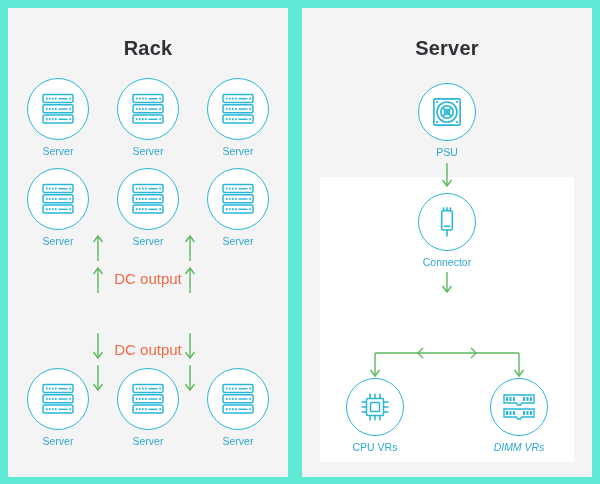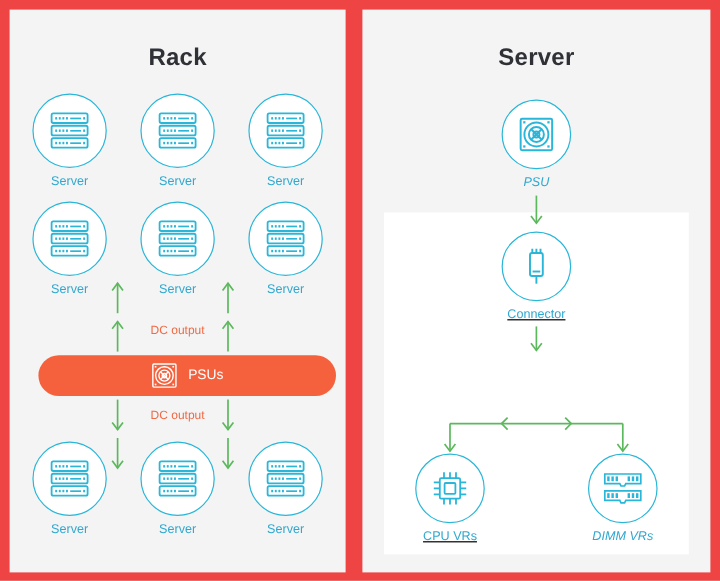--- a/index.html
+++ b/index.html
@@ -1,17 +1,17 @@
 <!DOCTYPE html>
 <html><head>
 <meta charset="utf-8">
 <style>
   html,body{margin:0;padding:0;background:#ffffff;}
   body{width:600px;height:484px;font-family:"Liberation Sans",sans-serif;overflow:hidden;}
-  .stage{position:relative;width:600px;height:484px;background:#ef4444;}
+  .stage{position:relative;width:600px;height:484px;background:#5eead4;}
 
   .panel{position:absolute;background:#f4f4f4;}
   #rack-panel{left:8px;top:8px;width:280px;height:469px;}
   #server-panel{left:302px;top:8px;width:290px;height:469px;}
 
   .panel-title{position:absolute;left:0;right:0;text-align:center;font-size:20px;font-weight:bold;color:#2f3136;letter-spacing:.2px;}
   #rack-title{top:29px;}
   #server-title{top:29px;}
 
   .inner-white{position:absolute;left:18px;top:169px;width:254px;height:285px;background:#ffffff;}
@@ -24,21 +24,21 @@
   .s-node{width:70px;}
   .s-node .circ{width:62px;height:62px;margin:0 auto;}
 
   .r-node{width:84px;}
   .r-node .circ{width:58px;height:58px;margin:0 auto;}
 
   
   #psu-bar{position:absolute;left:24px;top:288px;width:248px;height:34px;background:#f4613c;border-radius:17px;display:flex;align-items:center;justify-content:center;gap:9px;}
   #psu-bar .psu-label{font-size:11.5px;color:#ffffff;}
 
-  .dc-label{position:absolute;width:100%;text-align:center;font-size:10px;color:#ef6a45;}
+  .dc-label{position:absolute;width:100%;text-align:center;font-size:15px;color:#ef6a45;}
   #dc-top{top:262px;left:0;}
   #dc-bottom{top:333px;left:0;}
 
   svg{display:block;overflow:visible;}
   .arrowlayer{position:absolute;left:0;top:0;width:100%;height:100%;pointer-events:none;}
 </style>
 </head>
 <body>
 
 <div class="stage">
@@ -253,39 +253,20 @@
           <path d="M85.5 266 L90 260 L94.5 266"></path>
         <line x1="182" y1="253" x2="182" y2="228"></line>
           <path d="M177.5 234 L182 228 L186.5 234"></path>
         <line x1="182" y1="285" x2="182" y2="260"></line>
           <path d="M177.5 266 L182 260 L186.5 266"></path>
       </g>
     </svg>
 
     <div class="dc-label" id="dc-top">DC output</div>
 
-    <div id="psu-bar">
-      <svg width="22" height="22" viewBox="0 0 24 24">
-        <g fill="none" stroke="#ffffff" stroke-width="1.3">
-          <rect x="1.5" y="1.5" width="21" height="21" rx="1"></rect>
-          <circle cx="12" cy="12" r="8"></circle>
-          <circle cx="12" cy="12" r="5"></circle>
-          <circle cx="12" cy="12" r="2"></circle>
-          <line x1="8.4" y1="8.4" x2="15.6" y2="15.6"></line>
-          <line x1="15.6" y1="8.4" x2="8.4" y2="15.6"></line>
-        </g>
-        <g fill="#ffffff">
-          <rect x="3.2" y="3.2" width="1.5" height="1.5"></rect>
-            <rect x="19.3" y="3.2" width="1.5" height="1.5"></rect>
-          <rect x="3.2" y="19.3" width="1.5" height="1.5"></rect>
-            <rect x="19.3" y="19.3" width="1.5" height="1.5"></rect>
-        </g>
-      </svg>
-      <span class="psu-label">PSUs</span>
-    </div>
 
     <div class="dc-label" id="dc-bottom">DC output</div>
 
     <svg class="arrowlayer">
       <g stroke="#5bb85c" stroke-width="1.4" fill="none">
         <line x1="90" y1="325" x2="90" y2="350"></line>
           <path d="M85.5 344 L90 350 L94.5 344"></path>
         <line x1="90" y1="357" x2="90" y2="382"></line>
           <path d="M85.5 376 L90 382 L94.5 376"></path>
         <line x1="182" y1="325" x2="182" y2="350"></line>
@@ -395,21 +376,21 @@
     </div>
 
   </div>
 
   <div class="panel" id="server-panel">
 
     <div class="panel-title" id="server-title">Server</div>
 
     <div class="inner-white"></div>
 
-    <div class="node r-node" style="left:103px;top:75px;font-style:italic;">
+    <div class="node r-node" style="left:103px;top:75px;">
       <div class="circ">
         <svg width="30" height="30" viewBox="0 0 24 24">
           <g fill="none" stroke="#29b6d8" stroke-width="1.3">
             <rect x="1.5" y="1.5" width="21" height="21" rx="1"></rect>
             <circle cx="12" cy="12" r="8"></circle>
               <circle cx="12" cy="12" r="5"></circle>
               <circle cx="12" cy="12" r="2"></circle>
             <line x1="8.4" y1="8.4" x2="15.6" y2="15.6"></line>
               <line x1="15.6" y1="8.4" x2="8.4" y2="15.6"></line>
           </g>
@@ -417,38 +398,38 @@
             <rect x="3.2" y="3.2" width="1.5" height="1.5"></rect>
               <rect x="19.3" y="3.2" width="1.5" height="1.5"></rect>
             <rect x="3.2" y="19.3" width="1.5" height="1.5"></rect>
               <rect x="19.3" y="19.3" width="1.5" height="1.5"></rect>
           </g>
         </svg>
       </div>
       <div class="cap">PSU</div>
     </div>
 
-    <div class="node r-node" style="left:103px;top:185px;text-decoration:underline;">
+    <div class="node r-node" style="left:103px;top:185px;">
       <div class="circ">
         <svg width="24" height="32" viewBox="0 0 20 30">
           <g fill="none" stroke="#29b6d8" stroke-width="1.5">
             <rect x="5" y="4.5" width="10" height="18" rx="1.6"></rect>
             <line x1="6.8" y1="1.2" x2="6.8" y2="4.5"></line>
             <line x1="10" y1="1.2" x2="10" y2="4.5"></line>
             <line x1="13.2" y1="1.2" x2="13.2" y2="4.5"></line>
             <line x1="10" y1="22.5" x2="10" y2="28.5"></line>
             <line x1="7" y1="19" x2="13" y2="19"></line>
           </g>
         </svg>
       </div>
       <div class="cap">Connector</div>
     </div>
 
 
-    <div class="node r-node" style="left:31px;top:370px;text-decoration:underline;">
+    <div class="node r-node" style="left:31px;top:370px;">
       <div class="circ">
         <svg width="30" height="30" viewBox="0 0 30 30">
           <g fill="none" stroke="#29b6d8" stroke-width="1.5">
             <rect x="6.5" y="6.5" width="17" height="17" rx="1.2"></rect>
             <rect x="10.5" y="10.5" width="9" height="9" rx="0.8"></rect>
             <line x1="10" y1="1.5" x2="10" y2="6.5"></line>
               <line x1="15" y1="1.5" x2="15" y2="6.5"></line>
               <line x1="20" y1="1.5" x2="20" y2="6.5"></line>
             <line x1="10" y1="23.5" x2="10" y2="28.5"></line>
               <line x1="15" y1="23.5" x2="15" y2="28.5"></line>

